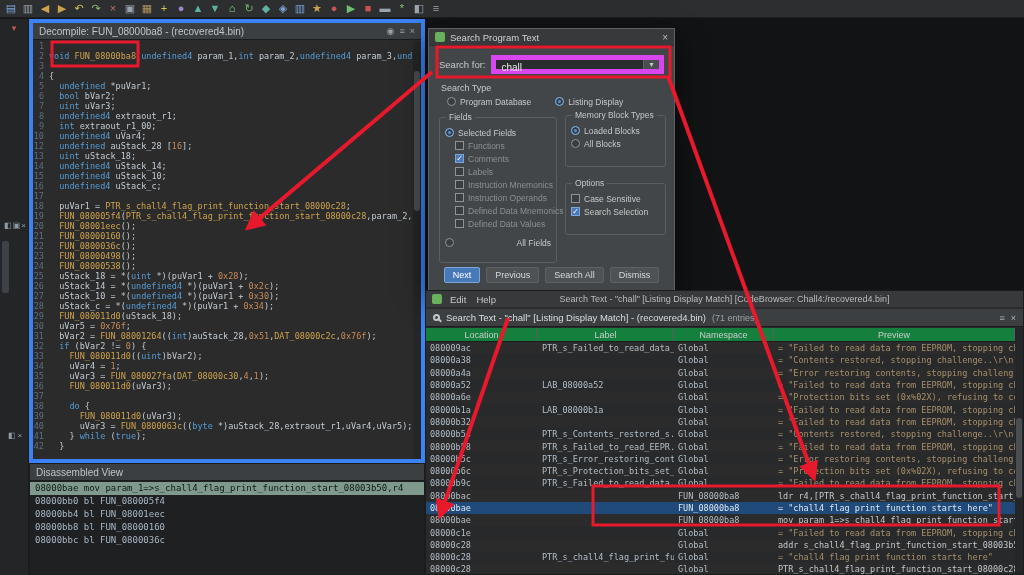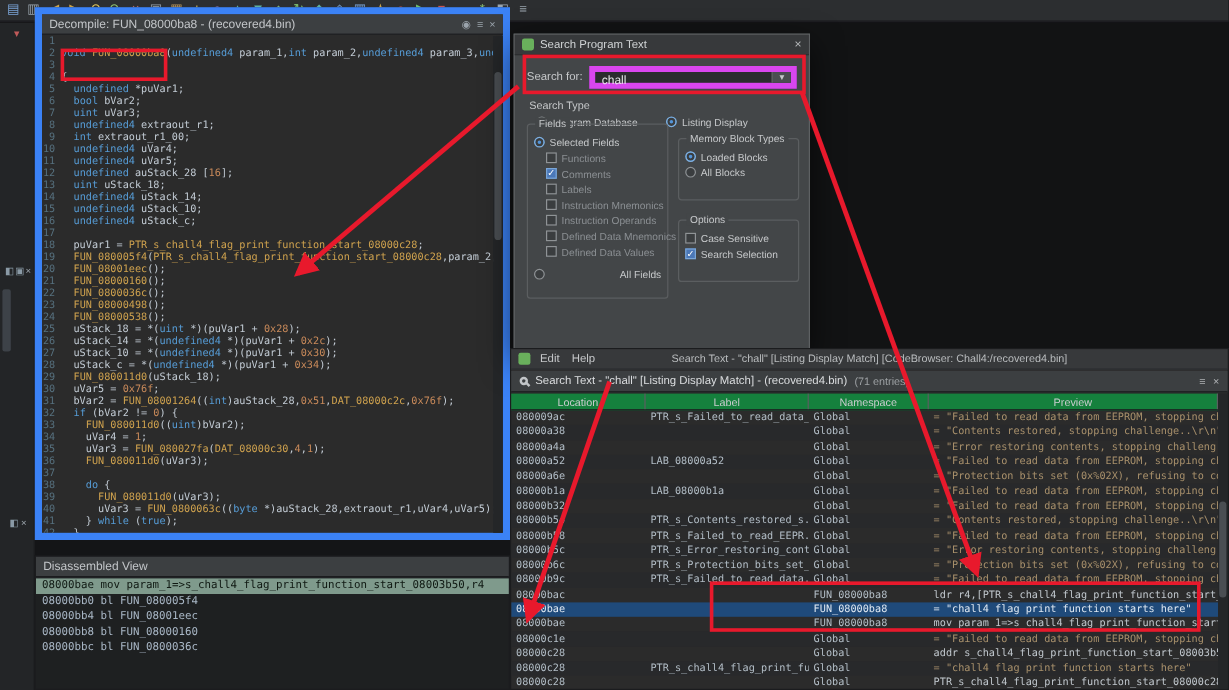--- a/index.html
+++ b/index.html
@@ -20,22 +20,22 @@
   .strip-bottom { position:absolute; top:412px; left:1px; width:28px; display:flex; gap:2px; font-size:8px; justify-content:center; }
   .strip-block { position:absolute; top:222px; left:2px; width:7px; height:52px; background:#3d4248; border-radius:2px; }
 
   
   .panel-header { height:17px; background:#3c3f41; display:flex; align-items:center; padding:0 6px;
                   font-size:10px; color:#c2c5c8; gap:4px; border-bottom:1px solid #1b1c1e; }
   .panel-header .spacer { flex:1; }
   .hdr-icons { display:flex; gap:5px; font-size:9px; }
 
   
-  .decomp { position:absolute; left:29px; top:6px; width:396px; height:444px; background:#2b2b2b;
-            border:6px solid #3b82f6; }
+  .decomp { position:absolute; left:29px; top:19px; width:396px; height:444px; background:#2b2b2b;
+            border:4px solid #3b82f6; }
   .code-area { position:absolute; top:18px; left:0; right:8px; bottom:0; overflow:hidden;
                font-family:"DejaVu Sans Mono",monospace; font-size:8.5px; line-height:10px; }
   .code-line { display:flex; white-space:pre; }
   .ln { width:16px; flex:none; text-align:right; padding-right:5px; color:#56707e; }
   .cd { white-space:pre; color:#c2cbd4; }
   .tk-t { color:#569cd6; } .tk-g { color:#cfa24e; } .tk-n { color:#c98a5a; }
   .v-scroll { position:absolute; right:0; top:18px; width:8px; bottom:0; background:#242628; }
   .v-thumb { position:absolute; left:1px; width:6px; background:#4a4e52; border-radius:3px; }
 
   
@@ -56,21 +56,21 @@
                font-size:9.5px; color:#d0d3d5; border-bottom:1px solid #2c2e30; }
   .gdot { width:10px; height:10px; background:#69b05c; border-radius:2px; display:inline-block; flex:none; }
   .dlg-close { margin-left:auto; color:#b6b9bb; font-size:10px; }
   .search-row { position:absolute; top:26px; left:10px; right:10px; display:flex; align-items:center; gap:6px; }
   .combo { flex:1; height:19px; background:#2a2c2e; border:5px solid #d946ef; display:flex; align-items:stretch; }
   .combo-text { flex:1; padding:2px 5px; color:#e6e8ea; font-size:10px; }
   .combo-btn { width:16px; background:#4a4e51; border-left:1px solid #5e6163; display:flex; align-items:center; justify-content:center; font-size:8px; color:#c6c8ca; }
   .st-label { position:absolute; top:54px; left:12px; font-size:9px; }
   .st-options { position:absolute; top:66px; left:18px; display:flex; gap:24px; }
   .groupbox { position:absolute; border:1px solid #5b5e60; border-radius:3px; }
-  .gb-fields { left:10px; top:74px; width:118px; height:146px; padding:8px 5px 0 5px; }
+  .gb-fields { left:10px; top:88px; width:118px; height:146px; padding:8px 5px 0 5px; }
   .gb-mbt { left:136px; top:86px; width:101px; height:52px; padding:8px 5px 0 5px; }
   .gb-opt { left:136px; top:154px; width:101px; height:52px; padding:8px 5px 0 5px; }
   .legend { position:absolute; top:-6px; left:6px; background:#434648; padding:0 3px; font-size:8.5px; color:#c6c8ca; }
   .ctl-row { display:flex; align-items:center; gap:4px; height:13px; }
   .ctl-label { font-size:8.5px; white-space:nowrap; }
   .indent { margin-left:10px; }
   .dim .ctl-label { color:#8b8f93; }
   .allfields { margin-top:6px;justify-content:space-between; }
   .radio { width:9px; height:9px; flex:none; border-radius:50%; border:1px solid #8f9396; background:#3a3d3f; display:inline-block; }
   .radio.on { background:#5394d8; box-shadow:inset 0 0 0 2px #3a3d3f; border-color:#7fb0e0; }
@@ -181,21 +181,20 @@
         <div class="code-line"><span class="ln">1</span><span class="cd"></span></div>
         <div class="code-line"><span class="ln">2</span><span class="cd"><span class="tk-t">void</span> <span class="tk-g">FUN_08000ba8</span>(<span class="tk-t">undefined4</span> param_1,<span class="tk-t">int</span> param_2,<span class="tk-t">undefined4</span> param_3,<span class="tk-t">undefined4</span> param_4)</span></div>
         <div class="code-line"><span class="ln">3</span><span class="cd"></span></div>
         <div class="code-line"><span class="ln">4</span><span class="cd">{</span></div>
         <div class="code-line"><span class="ln">5</span><span class="cd">  <span class="tk-t">undefined</span> *puVar1;</span></div>
         <div class="code-line"><span class="ln">6</span><span class="cd">  <span class="tk-t">bool</span> bVar2;</span></div>
         <div class="code-line"><span class="ln">7</span><span class="cd">  <span class="tk-t">uint</span> uVar3;</span></div>
         <div class="code-line"><span class="ln">8</span><span class="cd">  <span class="tk-t">undefined4</span> extraout_r1;</span></div>
         <div class="code-line"><span class="ln">9</span><span class="cd">  <span class="tk-t">int</span> extraout_r1_00;</span></div>
         <div class="code-line"><span class="ln">10</span><span class="cd">  <span class="tk-t">undefined4</span> uVar4;</span></div>
-        <div class="code-line"><span class="ln">11</span><span class="cd">  <span class="tk-t">undefined4</span> uVar5;</span></div>
         <div class="code-line"><span class="ln">12</span><span class="cd">  <span class="tk-t">undefined</span> auStack_28 [<span class="tk-n">16</span>];</span></div>
         <div class="code-line"><span class="ln">13</span><span class="cd">  <span class="tk-t">uint</span> uStack_18;</span></div>
         <div class="code-line"><span class="ln">14</span><span class="cd">  <span class="tk-t">undefined4</span> uStack_14;</span></div>
         <div class="code-line"><span class="ln">15</span><span class="cd">  <span class="tk-t">undefined4</span> uStack_10;</span></div>
         <div class="code-line"><span class="ln">16</span><span class="cd">  <span class="tk-t">undefined4</span> uStack_c;</span></div>
         <div class="code-line"><span class="ln">17</span><span class="cd">  </span></div>
         <div class="code-line"><span class="ln">18</span><span class="cd">  puVar1 = <span class="tk-g">PTR_s_chall4_flag_print_function_start_08000c28</span>;</span></div>
         <div class="code-line"><span class="ln">19</span><span class="cd">  <span class="tk-g">FUN_080005f4</span>(<span class="tk-g">PTR_s_chall4_flag_print_function_start_08000c28</span>,param_2,param_3,param_4);</span></div>
         <div class="code-line"><span class="ln">20</span><span class="cd">  <span class="tk-g">FUN_08001eec</span>();</span></div>
         <div class="code-line"><span class="ln">21</span><span class="cd">  <span class="tk-g">FUN_08000160</span>();</span></div>
@@ -324,20 +323,26 @@
           <div class="ctl-row">
             <span class="check"></span>
             <span class="ctl-label">Case Sensitive</span>
           </div>
           <div class="ctl-row">
             <span class="check on">✓</span>
             <span class="ctl-label">Search Selection</span>
           </div>
         </div>
     </div>
+    <div class="dlg-buttons">
+        <button class="btn primary">Next</button>
+        <button class="btn">Previous</button>
+        <button class="btn">Search All</button>
+        <button class="btn">Dismiss</button>
+      </div>
   </div>
 
   <div class="results">
     <div class="res-title">
       <span class="gdot"></span>
       <span class="win-title">Search Text - "chall" [Listing Display Match] [CodeBrowser: Chall4:/recovered4.bin]</span>
       <span style="display:flex;gap:10px;align-items:flex-end;">
           <span class="menu-item">Edit</span>
           <span class="menu-item">Help</span>
         </span>

